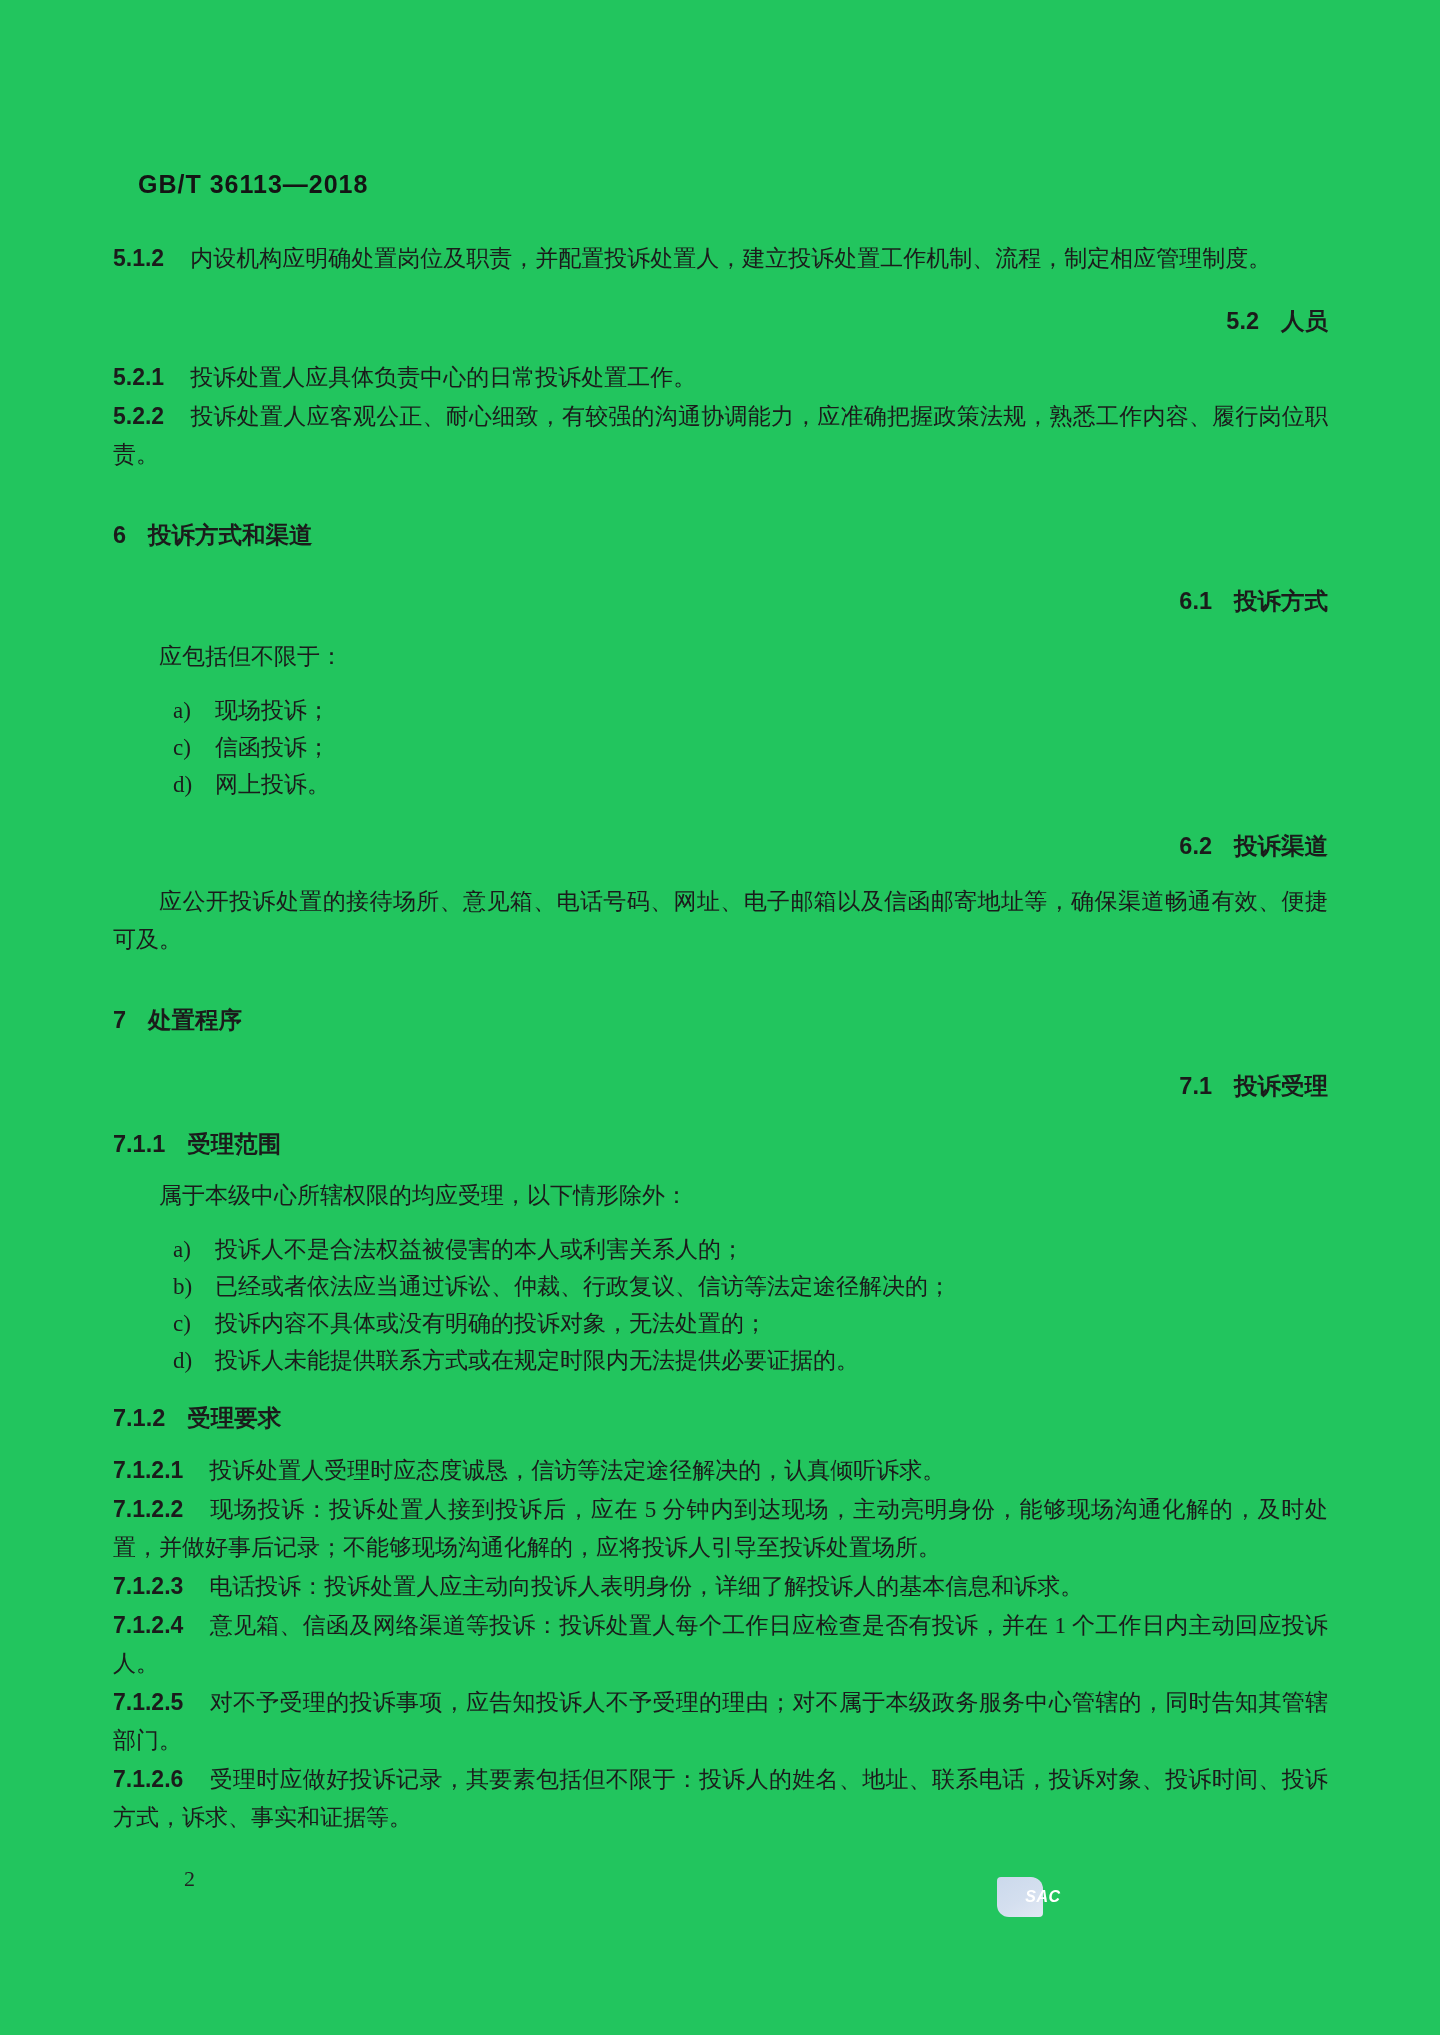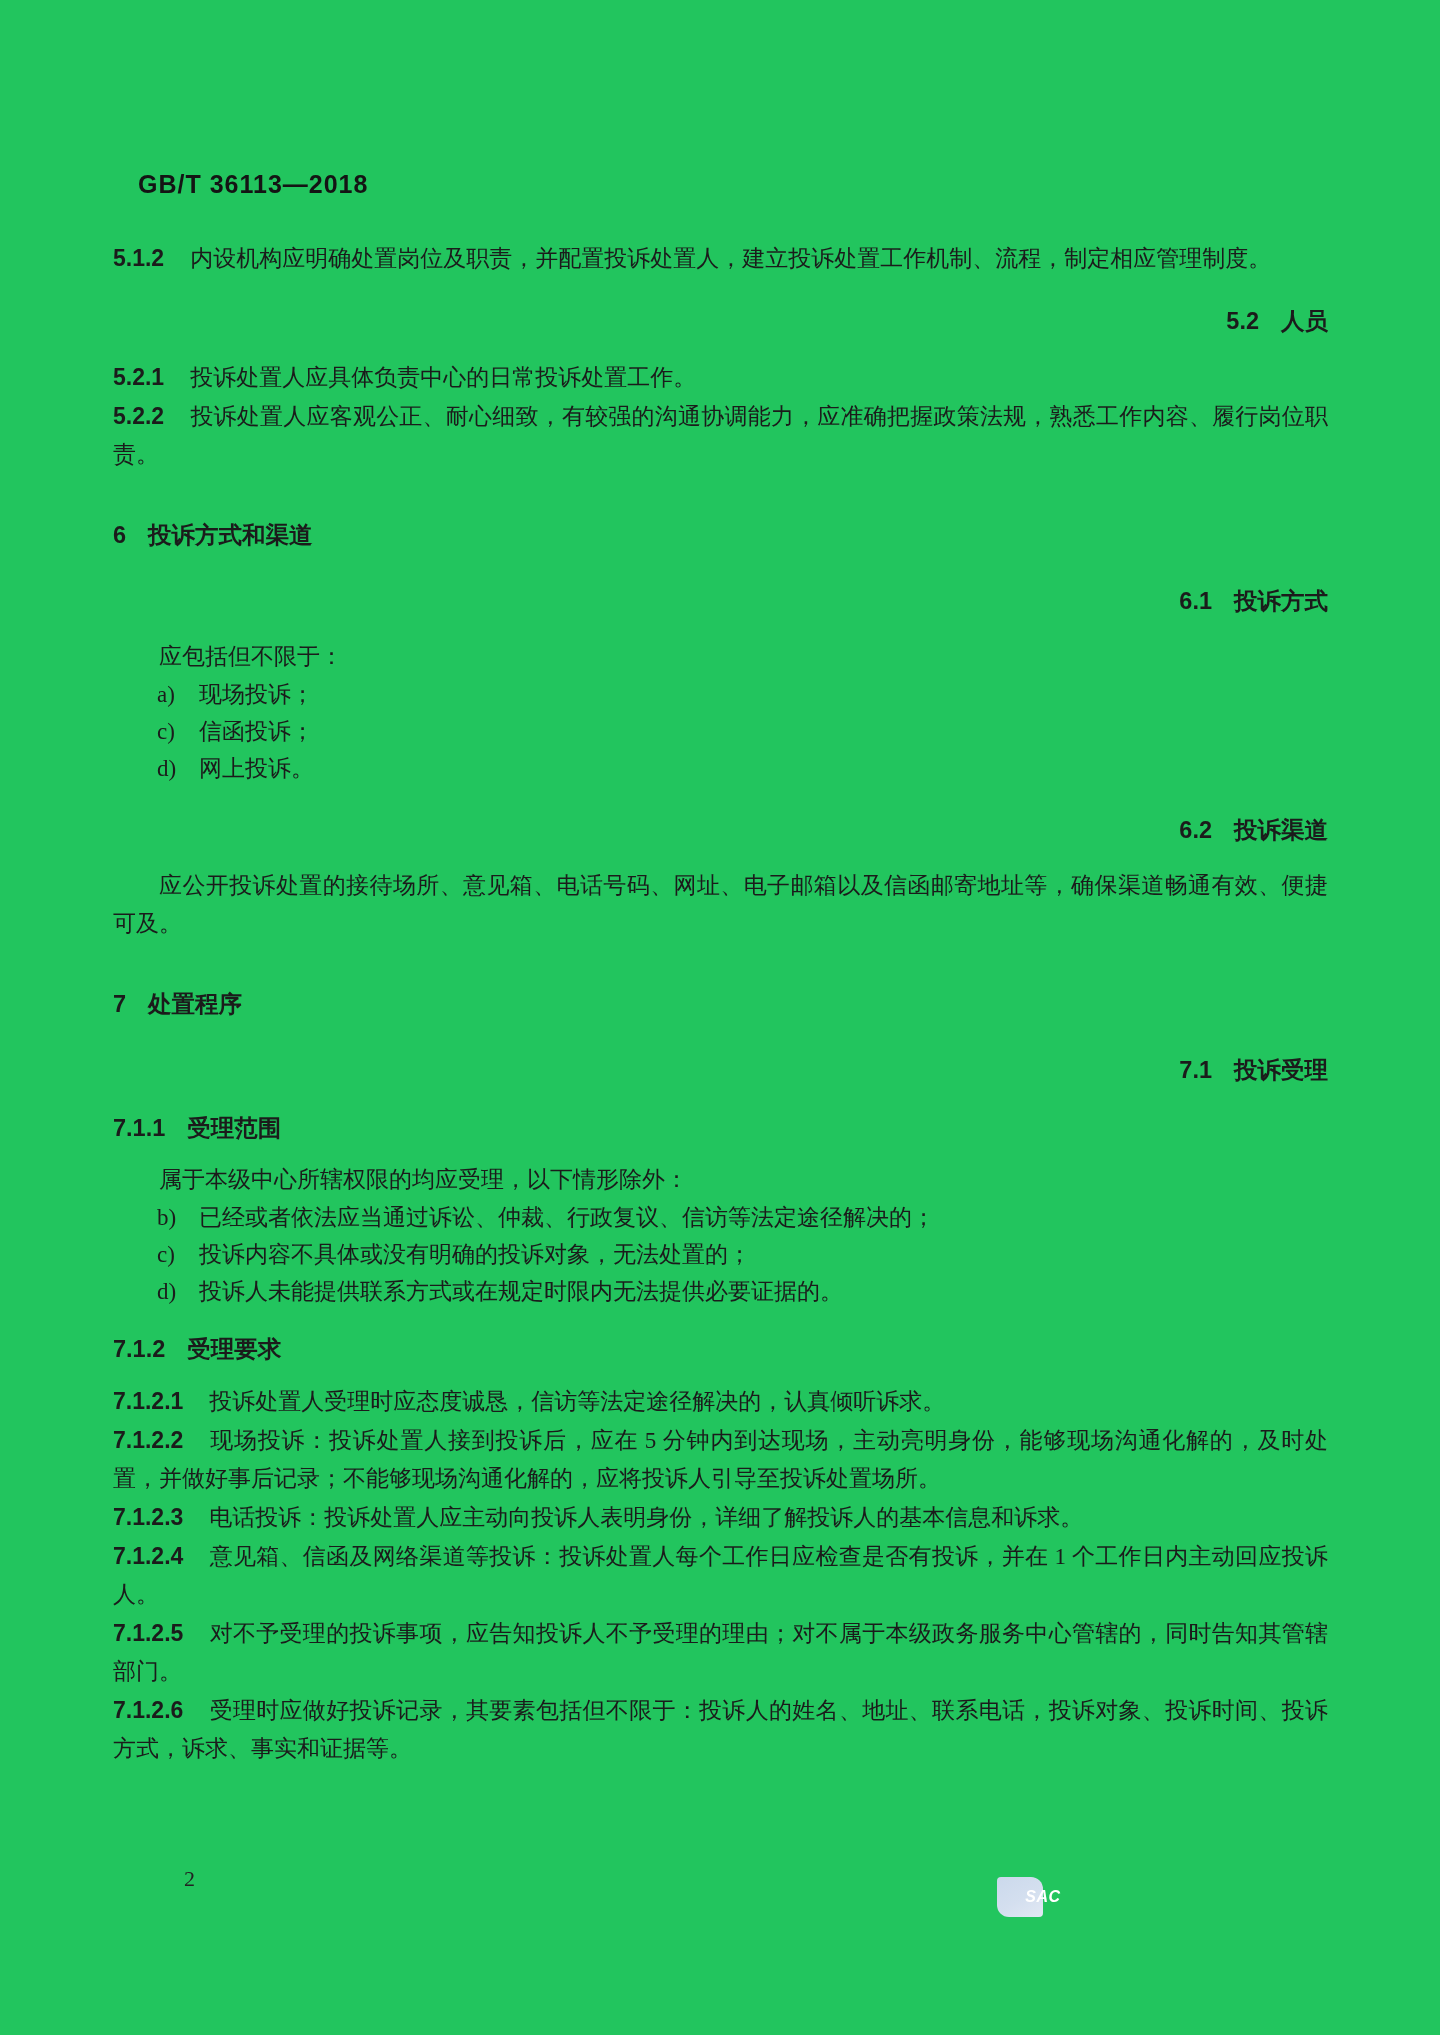--- a/index.html
+++ b/index.html
@@ -44,21 +44,21 @@
     font-weight: bold;
     font-size: 23.5px;
     line-height: 38px;
     text-align: left;
   }
   .h1 { margin: 42px 0 28px 0; }
   .h2 { margin: 24px 0 18px 0; text-align: right; }
   .h3 { margin: 20px 0 14px 0; }
   .h1 .num, .h2 .num, .h3 .num { margin-right: 22px; }
   .para-indent { text-indent: 2em; margin: 0; }
-  .list { padding-left: 44px; margin: 0; }
+  .list { padding-left: 44px; margin: 16px; }
   .list-row { line-height: 37px; }
   .list-label { display: inline-block; min-width: 24px; margin-right: 18px; }
   .page-number {
     position: absolute;
     left: 184px;
     top: 1866px;
     font-size: 22px;
     color: #222;
   }
   .sac-logo {
@@ -118,20 +118,21 @@
 
     <div class="h1"><span class="num">7</span><span>处置程序</span></div>
 
     <div class="h2"><span class="num">7.1</span><span>投诉受理</span></div>
 
     <div class="h3"><span class="num">7.1.1</span><span>受理范围</span></div>
 
     <p class="para-indent">属于本级中心所辖权限的均应受理，以下情形除外：</p>
 
     <div class="list">
+      <div class="list-row"><span class="list-label">a)</span><span>投诉人不是合法权益被侵害的本人或利害关系人的；</span></div>
       <div class="list-row"><span class="list-label">b)</span><span>已经或者依法应当通过诉讼、仲裁、行政复议、信访等法定途径解决的；</span></div>
       <div class="list-row"><span class="list-label">c)</span><span>投诉内容不具体或没有明确的投诉对象，无法处置的；</span></div>
       <div class="list-row"><span class="list-label">d)</span><span>投诉人未能提供联系方式或在规定时限内无法提供必要证据的。</span></div>
     </div>
 
     <div class="h3"><span class="num">7.1.2</span><span>受理要求</span></div>
 
     <p class="clause"><span class="num">7.1.2.1</span><span>投诉处置人受理时应态度诚恳，信访等法定途径解决的，认真倾听诉求。</span></p>
 
     <p class="clause"><span class="num">7.1.2.2</span><span>现场投诉：投诉处置人接到投诉后，应在 5 分钟内到达现场，主动亮明身份，能够现场沟通化解的，及时处置，并做好事后记录；不能够现场沟通化解的，应将投诉人引导至投诉处置场所。</span></p>

